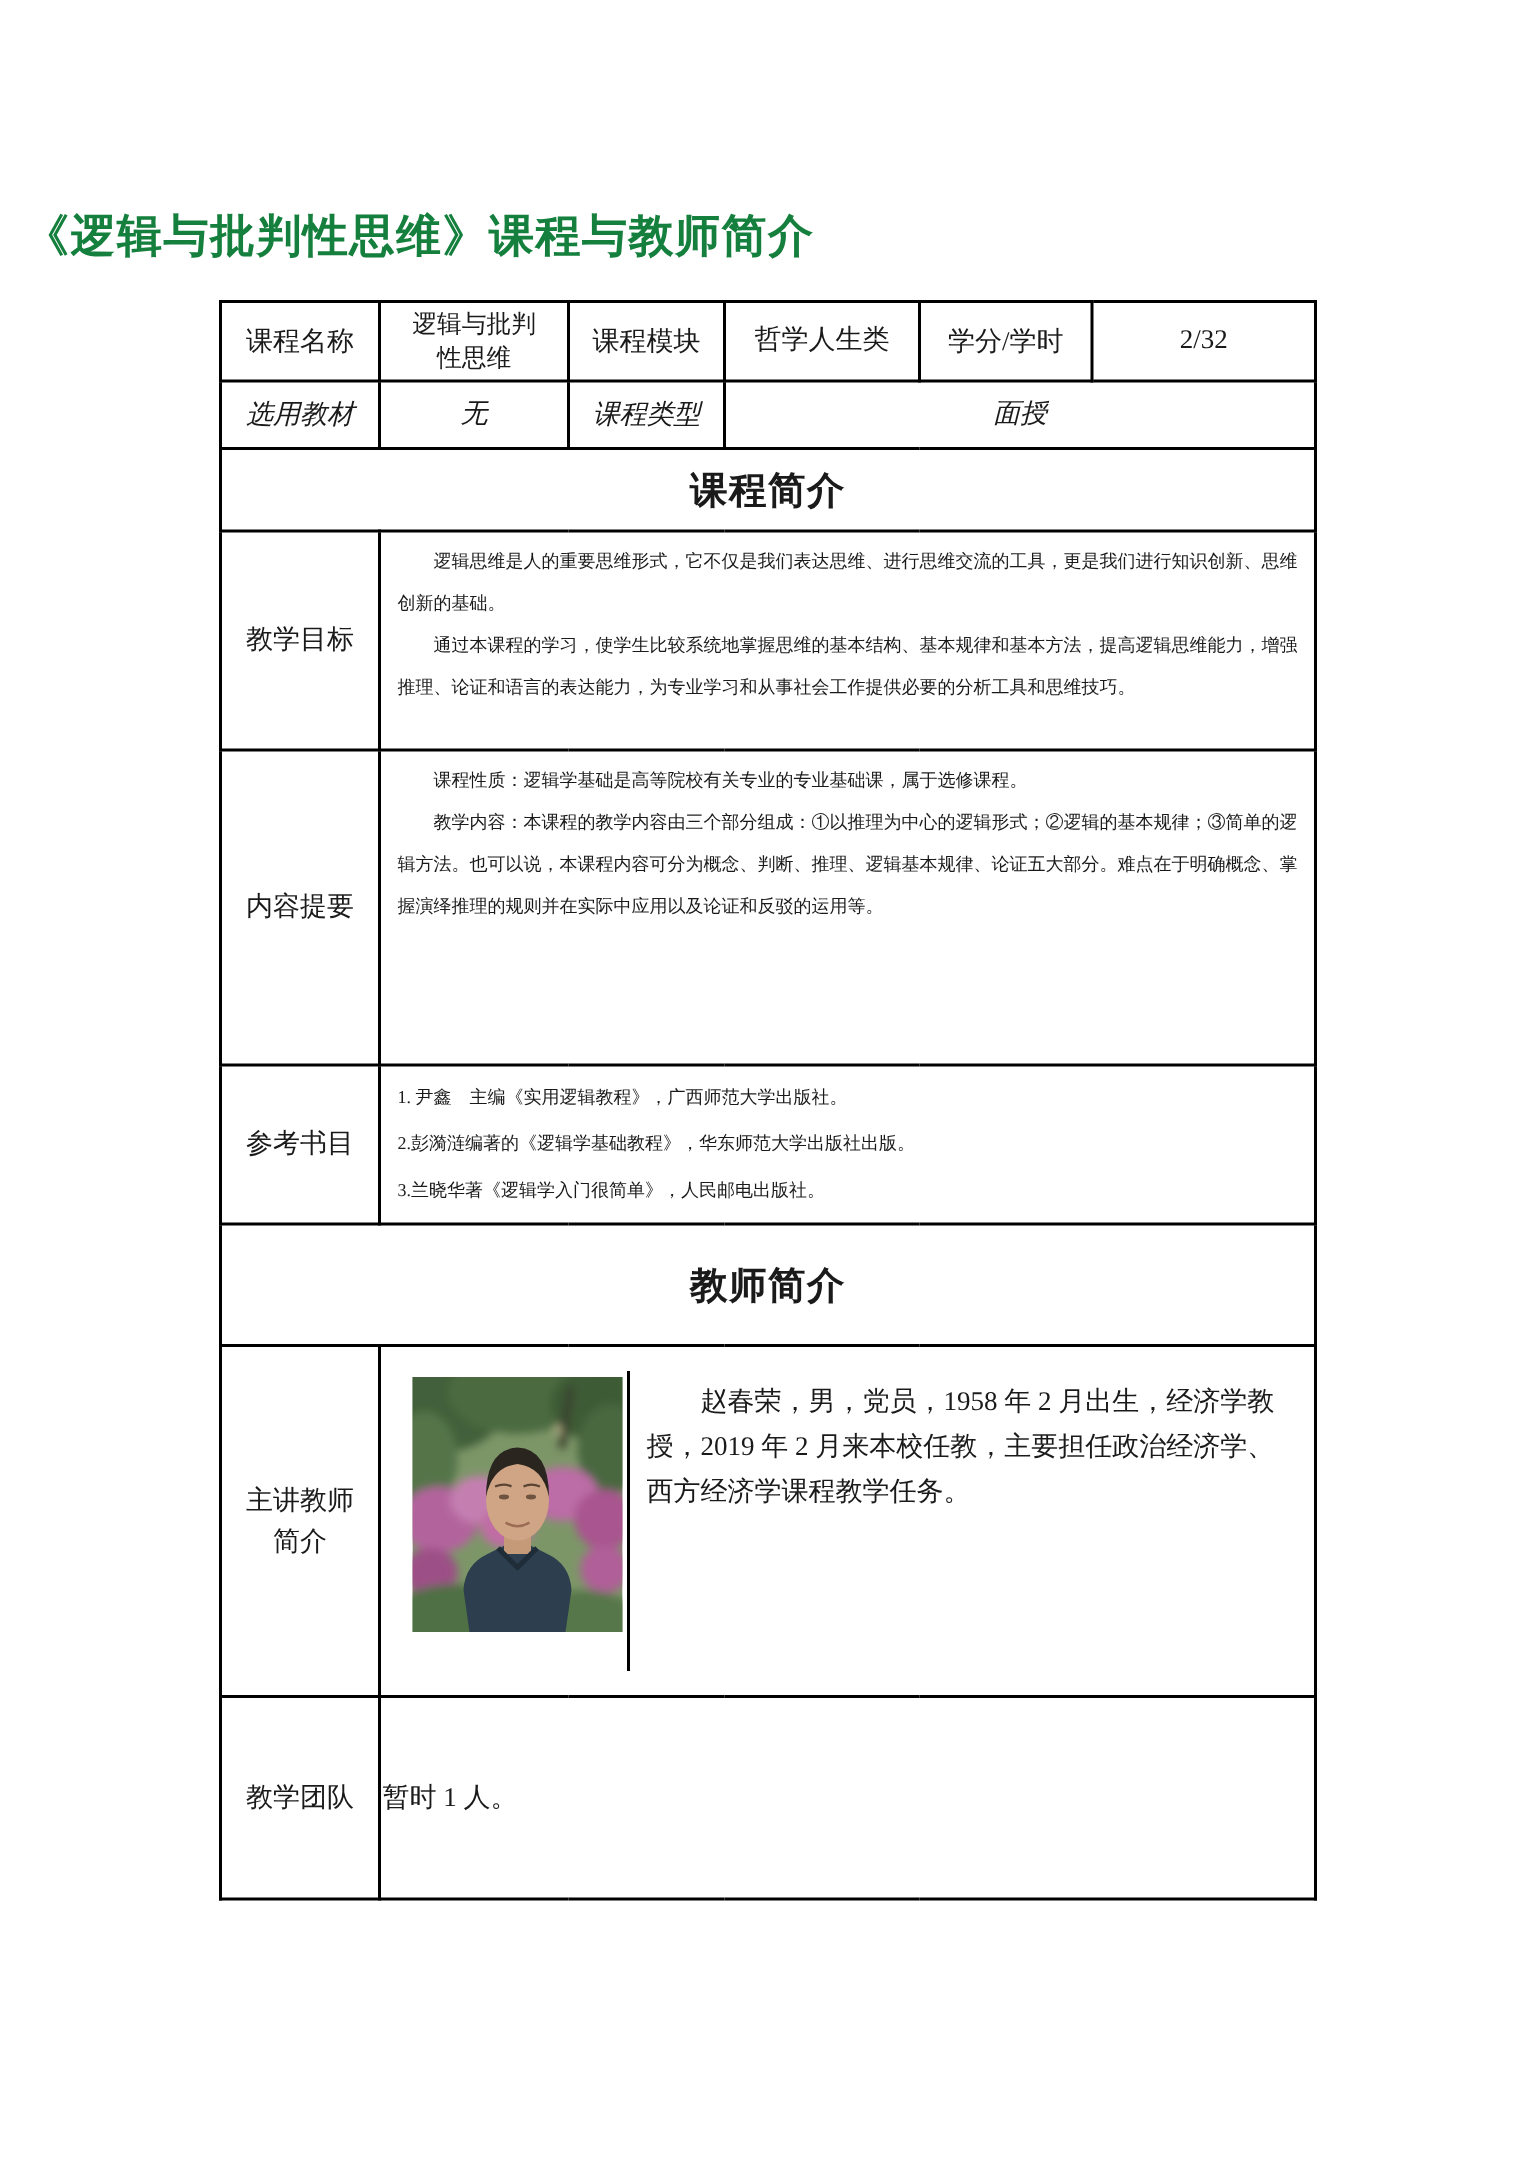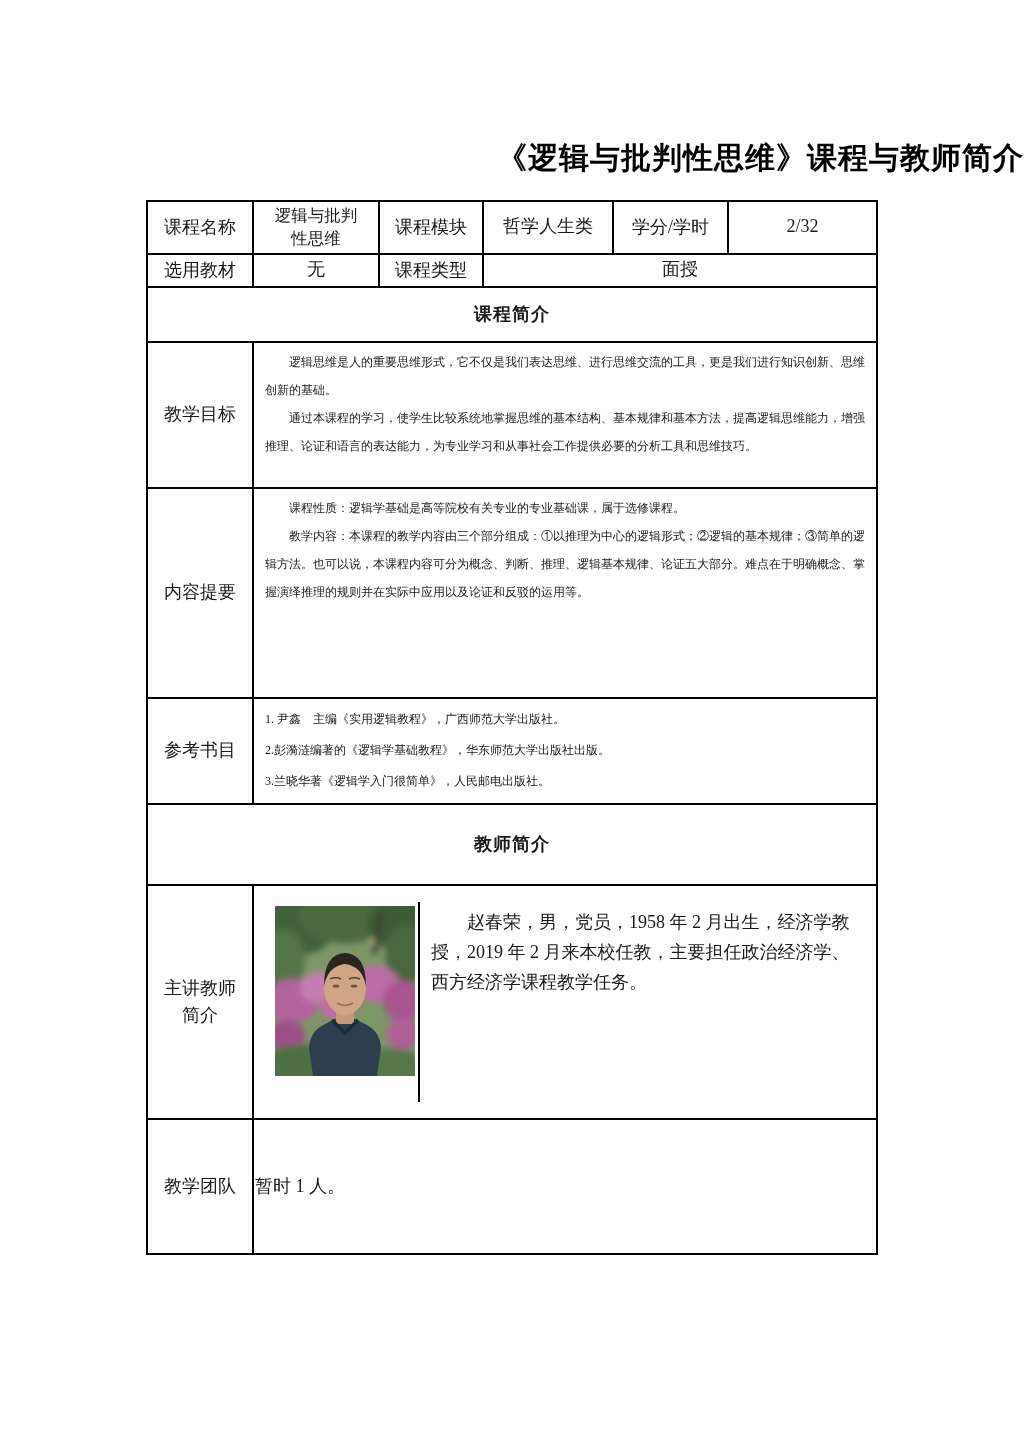--- a/index.html
+++ b/index.html
@@ -12,27 +12,27 @@
     color: #1a1a1a;
   }
   .page {
     width: 1024px;
     height: 1448px;
     box-sizing: border-box;
     padding-top: 138px;
     overflow: hidden;
   }
   .doc-title {
-    margin: 0 0 21px 0;
-    text-align: right;
+    margin: 0 0 21px 16px;
+    text-align: left;
     font-size: 30px;
     font-weight: 700;
     letter-spacing: 1px;
     line-height: 1.35;
-    color: #000000;
+    color: #15803d;
   }
   table.main-table {
     border-collapse: collapse;
     table-layout: fixed;
     width: 730px;
     margin: 0 auto;
   }
   table.main-table td {
     border: 2px solid #000;
     box-sizing: border-box;
@@ -52,42 +52,42 @@
     padding: 2px 6px;
     line-height: 1.4;
   }
   .td-value.small-wrap {
     font-size: 16.5px;
     padding: 2px 19px;
   }
   .section-header {
     text-align: center;
     vertical-align: middle;
-    font-size: 18px;
+    font-size: 25px;
     font-weight: 700;
     letter-spacing: 1px;
     margin-left: 48px;
   }
   .td-text {
     text-align: left;
     vertical-align: top;
     font-size: 12px;
     line-height: 28px;
     padding: 5px 10px 4px 11px;
   }
   .td-text p { margin: 0; text-indent: 2em; }
   .refs-line { line-height: 31px; text-indent: 0; }
   .td-center-text {
     text-align: left;
     vertical-align: middle;
     font-size: 18px;
   }
   
   tr.r1  { height: 53px; }
-  tr.r2  { height: 33px; }
+  tr.r2  { height: 45px; font-style: italic; }
   tr.r3  { height: 54px; }
   tr.r4  { height: 55px; }
   tr.r5  { height: 146px; }
   tr.r6  { height: 210px; }
   tr.r7  { height: 106px; }
   tr.r8  { height: 81px; }
   tr.r9  { height: 204px; }
   tr.r10 { height: 135px; }
   
   .profile-td { padding: 16px; vertical-align: top; }

